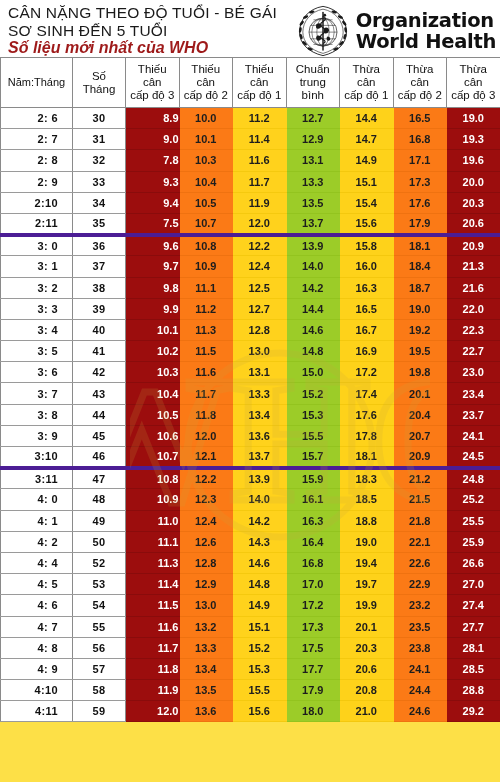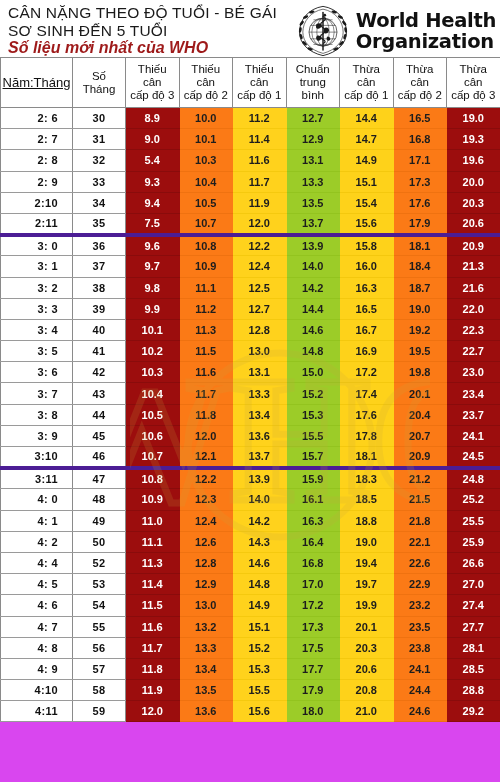--- a/index.html
+++ b/index.html
@@ -2,21 +2,21 @@
 <html><head>
 <meta charset="utf-8">
 <style>
   * { box-sizing: border-box; margin:0; padding:0; }
   html,body{
     width:500px; height:782px;
     background:#ffffff;
     font-family:"Liberation Sans","DejaVu Sans",sans-serif;
     overflow:hidden;
   }
-  #page{ position:relative; width:500px; height:782px; background:#d946ef; }
+  #page{ position:relative; width:500px; height:782px; background:#fde047; }
 
   
   .header{
     display:flex; align-items:flex-start;
     height:57px; width:500px; padding:4px 0 0 0;
     background:#fff;
   }
   .title-block{ flex:1 1 auto; padding-left:8px; }
   .title-line{
     font-size:15.5px; letter-spacing:.2px;
@@ -47,35 +47,35 @@
   table.chart col.c-month { width:53px; }
   table.chart col.c-val   { width:53.5px; }
 
   thead th{
     background:#fff; color:#111;
     font-size:11.5px; font-weight:normal; line-height:13px;
     border:1px solid #8a8a8a;
     padding:2px 1px; vertical-align:middle; text-align:center;
     height:50px;
   }
-  thead th.h-age{ font-size:13px;text-decoration:underline; }
+  thead th.h-age{ font-size:11px; }
 
   tbody td{
     font-size:11px; font-weight:bold; text-align:center;
     height:21.2px; padding:0;
     border-left:1px solid #8a8a8a; border-right:1px solid #8a8a8a;
     border-top:1px solid #9a9a9a; border-bottom:1px solid #9a9a9a;
   }
   tbody td.age, tbody td.month{
     background:#ffffff; color:#111; letter-spacing:.4px;
   }
   tbody td.age{ padding-right:14px; text-align:right; }
 
   
-  td.sev-u3{ background:#9c0d0d; color:#ffffff; border-top-color:#9c0d0d; border-bottom-color:#8a0b0b; border-left-color:#9c0d0d; border-right-color:#9c0d0d;}
+  td.sev-u3{ background:#9c0d0d; color:#ffffff; border-top-color:#9c0d0d; border-bottom-color:#8a0b0b; border-left-color:#9c0d0d; border-right-color:#9c0d0d;text-align:right;}
   td.sev-u2{ background:#fb7a16; color:#1d1d1d; border-top-color:#fb7a16; border-bottom-color:#ef7210; border-left-color:#fb7a16; border-right-color:#fb7a16;margin-top:12px;}
   td.sev-u1{ background:#ffd21c; color:#1d1d1d; border-top-color:#ffd21c; border-bottom-color:#f5c90f; border-left-color:#ffd21c; border-right-color:#ffd21c;}
   td.sev-ok{ background:#9ccc28; color:#1d1d1d; border-top-color:#9ccc28; border-bottom-color:#93c41f; border-left-color:#9ccc28; border-right-color:#9ccc28;}
   td.sev-o1{ background:#fed21a; color:#1d1d1d; border-top-color:#fed21a; border-bottom-color:#f4c80e; border-left-color:#fed21a; border-right-color:#fed21a;}
   td.sev-o2{ background:#fb7a16; color:#1d1d1d; border-top-color:#fb7a16; border-bottom-color:#ef7210; border-left-color:#fb7a16; border-right-color:#fb7a16;}
   td.sev-o3{ background:#9c0d0d; color:#ffffff; border-top-color:#9c0d0d; border-bottom-color:#8a0b0b; border-left-color:#9c0d0d; border-right-color:#9c0d0d;}
 
   
   tr.year-break > td{ border-top:4px solid #4c1d95; }
 
@@ -151,22 +151,22 @@
           <g stroke="#1a1a1a" stroke-width="2.6" stroke-linecap="round">
             <line x1="50" y1="17" x2="50" y2="84"></line>
           </g>
           <g stroke="#1a1a1a" stroke-width="2.1" fill="none" stroke-linecap="round">
             <path d="M50 24 q9 3 0 9 q-9 6 0 11 q9 5 0 11 q-9 5 0 10 q7 4 1 7"></path>
           </g>
           <circle cx="53" cy="22" r="2.6" fill="#1a1a1a"></circle>
         </svg>
       </span>
       <span class="who-words">
+        <span style="display:block">Organization</span>
         <span style="display:block">World Health</span>
-        <span style="display:block">Organization</span>
       </span>
     </div>
   </div>
 
   <div class="watermark">
     <svg viewBox="0 0 300 470" xmlns="http://www.w3.org/2000/svg">
       <text x="150" y="260" text-anchor="middle" font-family="Liberation Serif, serif" font-size="180" font-weight="bold" fill="none" stroke="#c8a63c" stroke-width="7">WHO</text>
       <circle cx="150" cy="205" r="92" fill="none" stroke="#c8a63c" stroke-width="7"></circle>
     </svg>
   </div>
@@ -248,21 +248,21 @@
           <td class="sev-u2">10.1</td>
           <td class="sev-u1">11.4</td>
           <td class="sev-ok">12.9</td>
           <td class="sev-o1">14.7</td>
           <td class="sev-o2">16.8</td>
           <td class="sev-o3">19.3</td>
         </tr>
         <tr>
           <td class="age">2: 8</td>
           <td class="month">32</td>
-          <td class="sev-u3">5.4</td>
+          <td class="sev-u3">7.8</td>
           <td class="sev-u2">10.3</td>
           <td class="sev-u1">11.6</td>
           <td class="sev-ok">13.1</td>
           <td class="sev-o1">14.9</td>
           <td class="sev-o2">17.1</td>
           <td class="sev-o3">19.6</td>
         </tr>
         <tr>
           <td class="age">2: 9</td>
           <td class="month">33</td>

